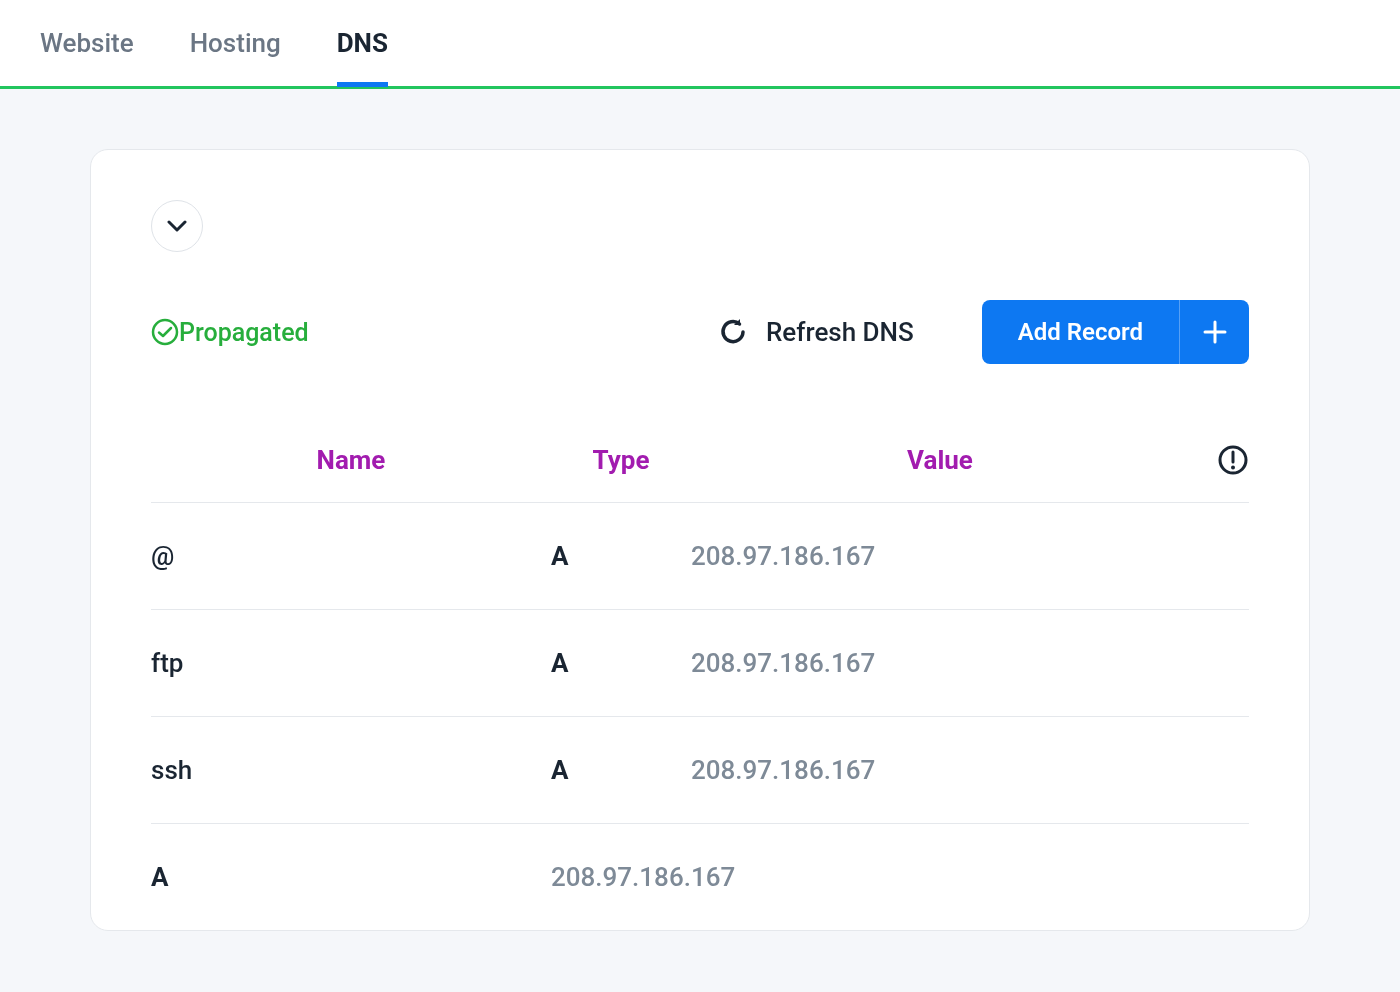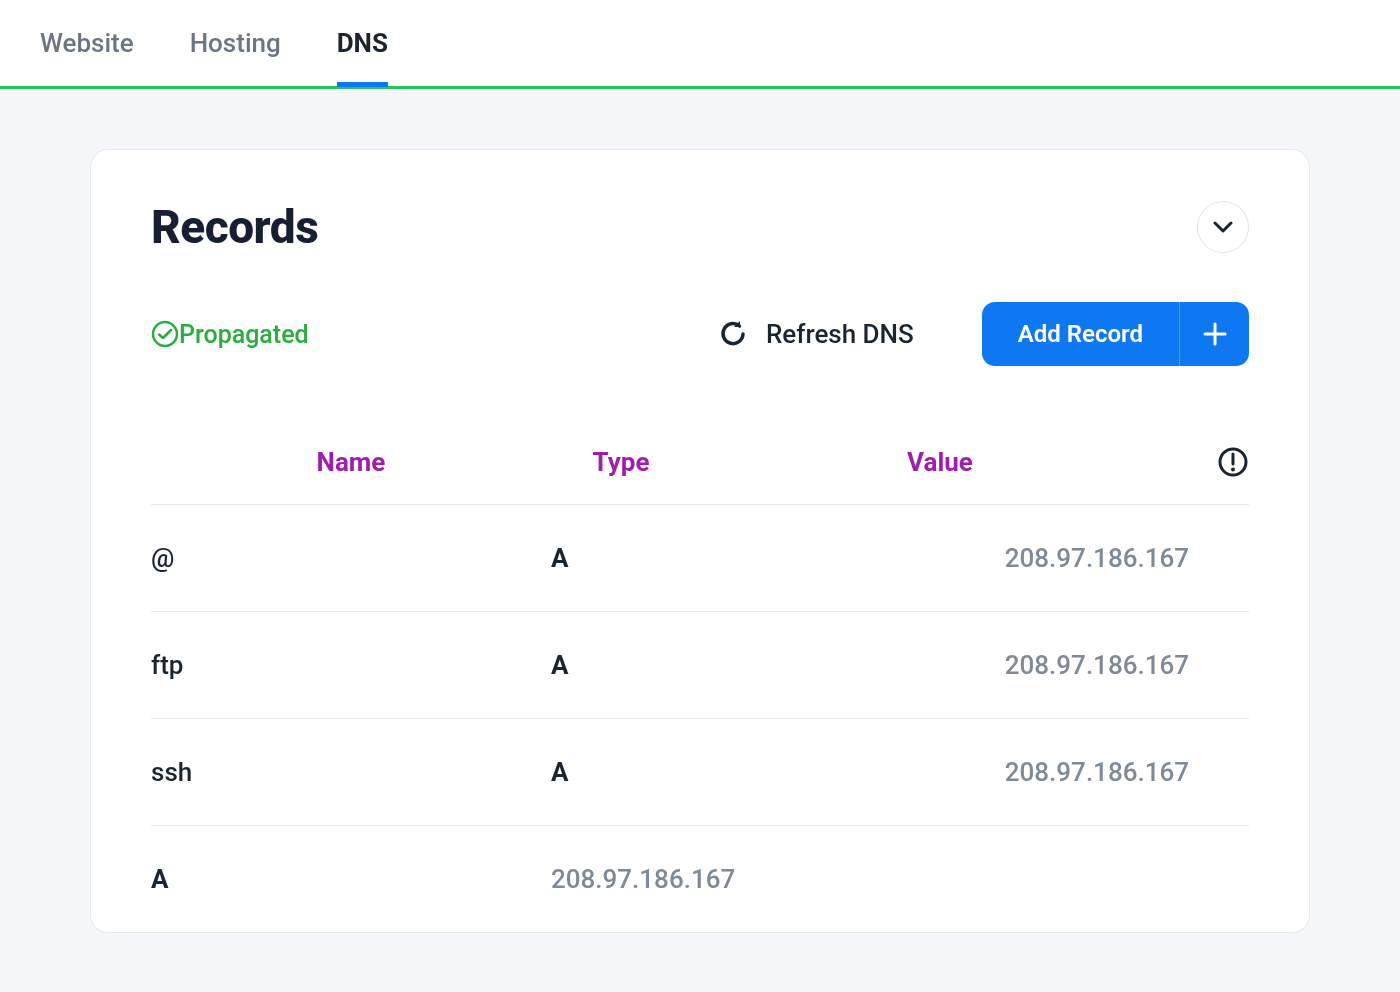--- a/index.html
+++ b/index.html
@@ -102,21 +102,21 @@
       font-size: 26px;
       font-weight: 500;
       color: #1a2532;
       cursor: pointer;
       margin-right: 36px;
     }
     .add-record-group {
       display: flex;
       align-items: stretch;
       background: #0d78f2;
-      border-radius: 13px;
+      border-radius: 8px;
       overflow: hidden;
       cursor: pointer;
     }
     .add-record-main {
       padding: 18px 36px;
       font-size: 24px;
       font-weight: 600;
       color: #fff;
       display: flex;
       align-items: center;
@@ -160,38 +160,36 @@
     }
     .td-type {
       font-size: 26px;
       font-weight: 700;
       color: #1a2532;
     }
     .td-value {
       font-size: 26px;
       font-weight: 500;
       color: #7e8a97;
-      text-align: right;
     }
     svg { display: block; }
   </style>
 </head>
 <body>
 
 <div class="top-tabs">
   <div class="top-tab">Website</div>
   <div class="top-tab">Hosting</div>
   <div class="top-tab active">DNS</div>
 </div>
 
 <div class="content-area">
   <div class="card">
 
     <div class="card-header-row">
-      <h1 class="card-title">Records</h1>
       <div class="collapse-btn">
         <span>
           <svg width="20" height="12" viewBox="0 0 20 12" fill="none">
             <path d="M2 2 L10 10 L18 2" stroke="#1a2532" stroke-width="3" stroke-linecap="round" stroke-linejoin="round"></path>
           </svg>
         </span>
       </div>
     </div>
 
     <div class="action-row">

